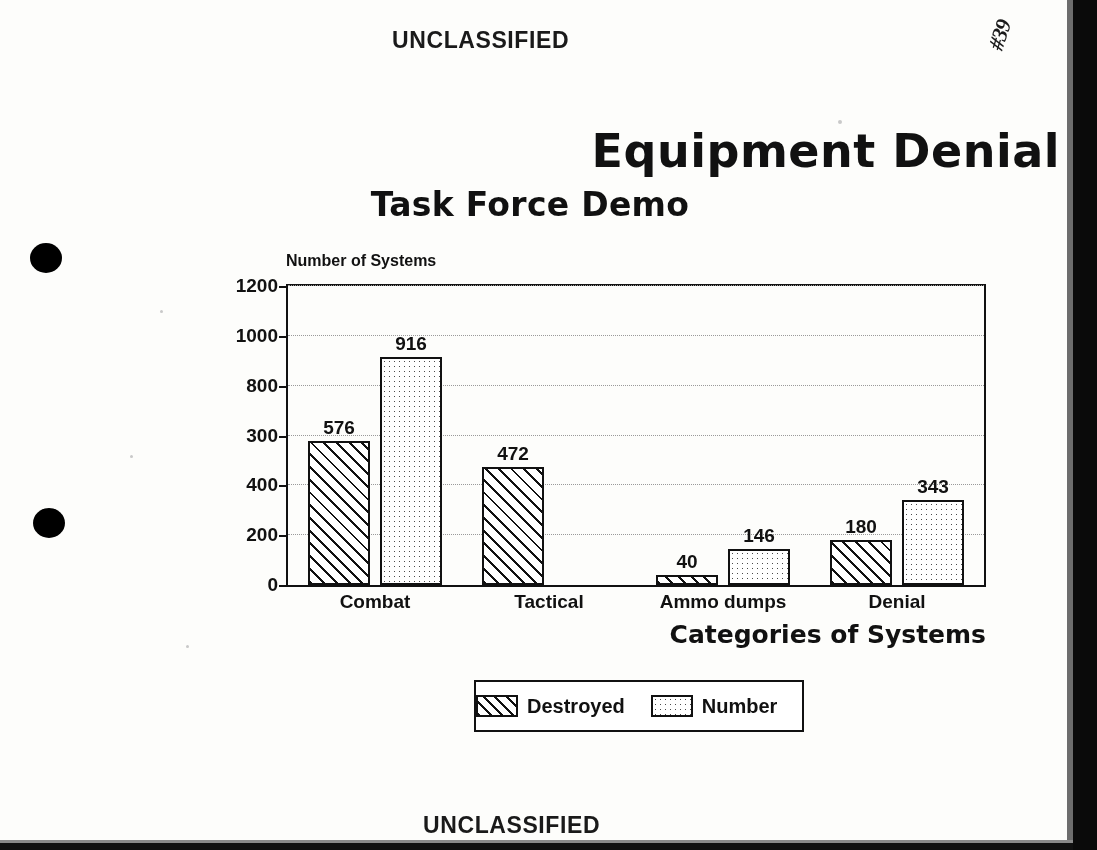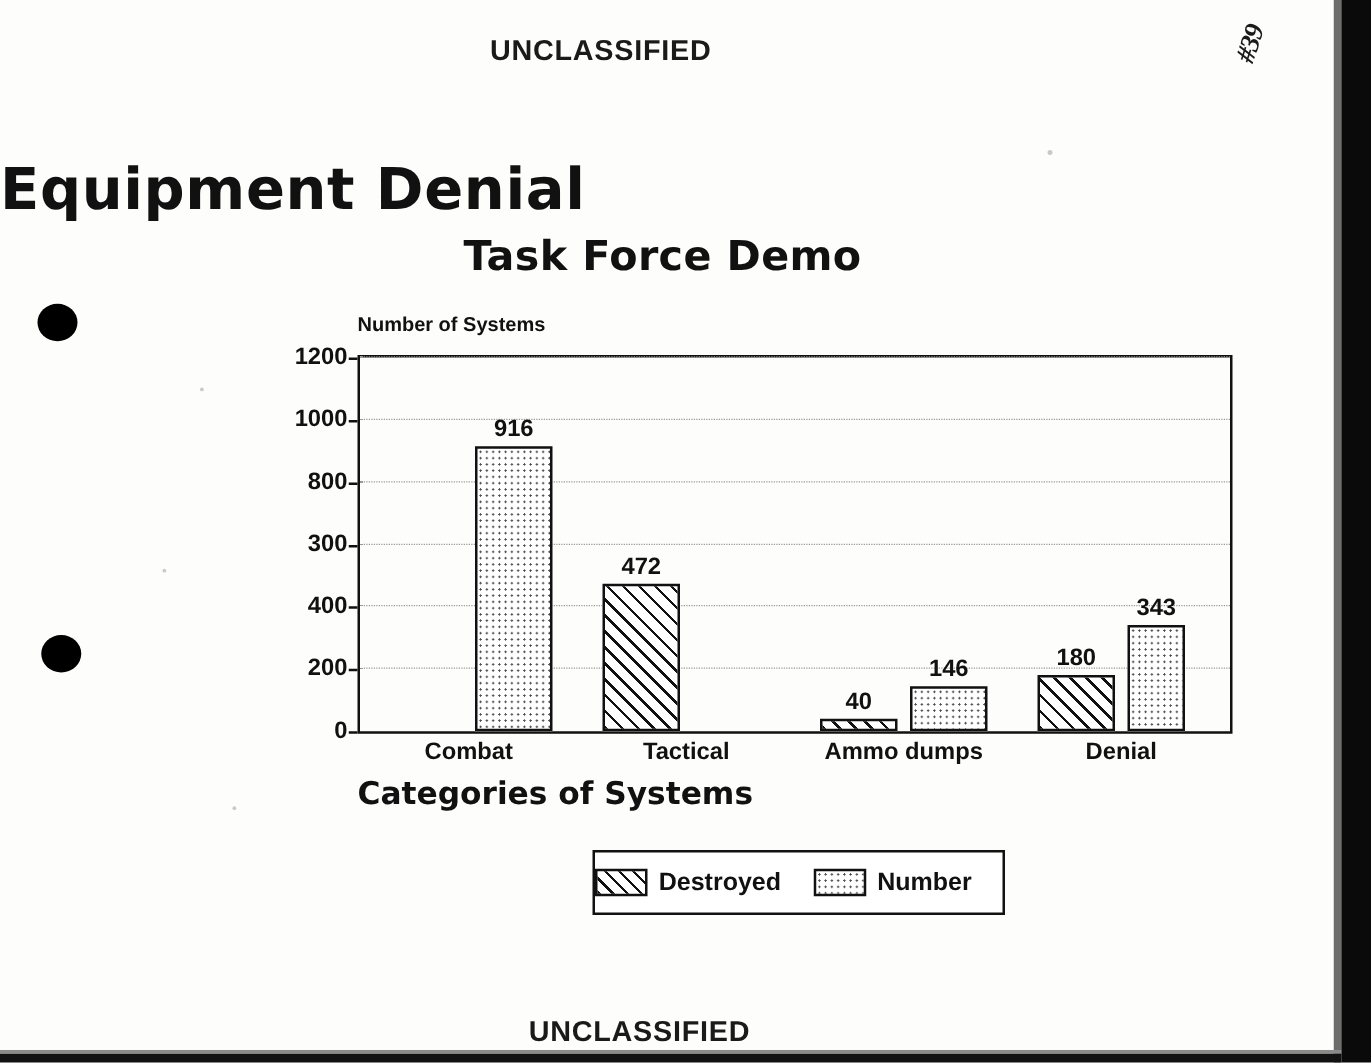--- a/index.html
+++ b/index.html
@@ -98,21 +98,21 @@
     color: #1a1a1a;
     transform: rotate(-72deg);
     letter-spacing: -1px;
   }
 
   
   #title-main {
     position: absolute;
     left: 0; top: 128px;
     width: 1060px;
-    text-align: left;
+    text-align: right;
     font-family: "DejaVu Sans", sans-serif;
     font-size: 46px;
     font-weight: bold;
     color: #111;
     letter-spacing: 0.5px;
     line-height: 1;
   }
   #title-sub {
     position: absolute;
     left: 0; top: 188px;
@@ -224,21 +224,21 @@
     font-weight: bold;
     color: #111;
     white-space: nowrap;
     transform: translateX(-50%);
   }
   #x-axis-title {
     position: absolute;
     left: 68px;
     top: 368px;
     width: 700px;
-    text-align: left;
+    text-align: right;
     font-family: "DejaVu Sans", sans-serif;
     font-size: 25px;
     font-weight: bold;
     color: #111;
   }
 
   
   #legend {
     position: absolute;
     left: 474px;
@@ -313,36 +313,39 @@
     <div id="y-axis-title">Number of Systems</div>
 
     <div id="plot">
       <div id="plot-inner">
           <div class="gridline" style="bottom: 49.8333px;"></div>
           <div class="gridline" style="bottom: 99.6667px;"></div>
           <div class="gridline" style="bottom: 149.5px;"></div>
           <div class="gridline" style="bottom: 199.333px;"></div>
           <div class="gridline" style="bottom: 249.167px;"></div>
           <div class="gridline" style="bottom: 299px;"></div>
+          <div class="bar destroyed" style="left: 20px; width: 62px; height: 143.52px;">
+            <div class="bar-value">576</div>
+          </div>
           <div class="bar total" style="left: 92px; width: 62px; height: 228.237px;">
             <div class="bar-value">916</div>
           </div>
           <div class="bar destroyed" style="left: 194px; width: 62px; height: 117.607px;">
             <div class="bar-value">472</div>
           </div>
           <div class="bar destroyed" style="left: 368px; width: 62px; height: 9.96667px;">
             <div class="bar-value">40</div>
           </div>
           <div class="bar total" style="left: 440px; width: 62px; height: 36.3783px;">
             <div class="bar-value">146</div>
           </div>
           <div class="bar destroyed" style="left: 542px; width: 62px; height: 44.85px;">
             <div class="bar-value">180</div>
           </div>
-          <div class="bar total" style="left: 614px; width: 46px; height: 85.4642px; padding-left: 15px;">
+          <div class="bar total" style="left: 614px; width: 62px; height: 85.4642px; padding-left: 15px;">
             <div class="bar-value">343</div>
           </div>
         </div>
     </div>
 
     <div id="y-ticks">
         <div class="ytick-label" style="top: 333px; left: 0px; width: 60px;">0</div>
         <div class="ytick-mark" style="position: absolute; left: 61px; top: 333px;"></div>
         <div class="ytick-label" style="top: 283.167px; left: 0px; width: 60px;">200</div>
         <div class="ytick-mark" style="position: absolute; left: 61px; top: 283.167px;"></div>

